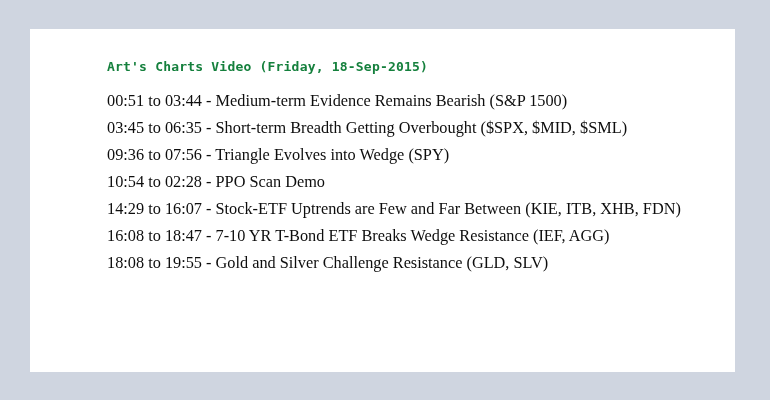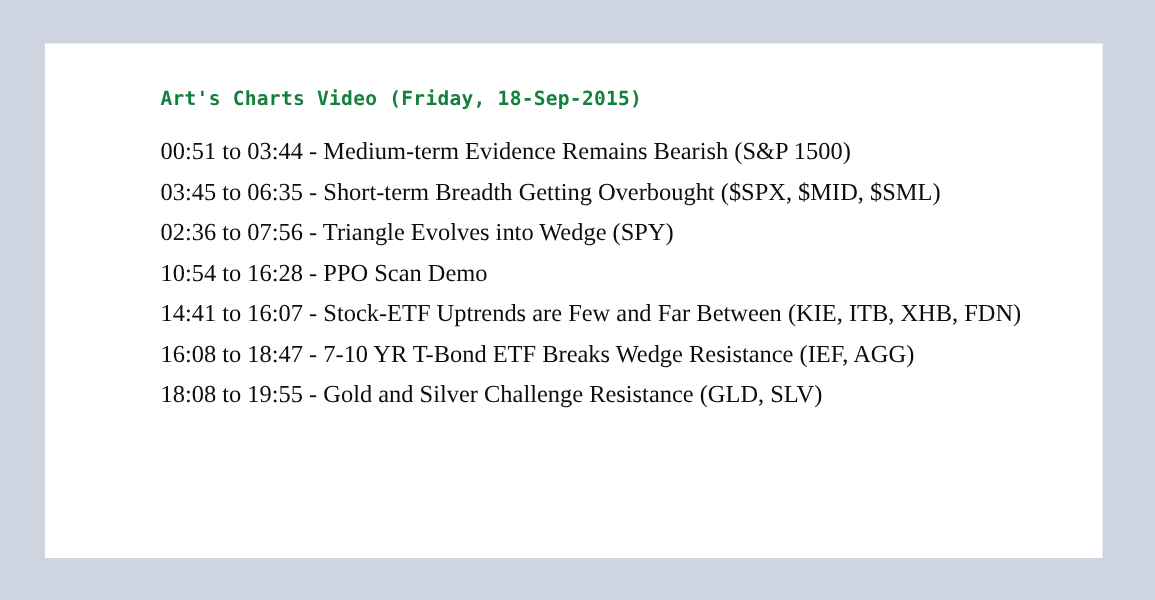--- a/index.html
+++ b/index.html
@@ -56,20 +56,20 @@
 </head>
 <body>
 
 <div class="page-canvas">
 
   <div class="video-title">Art's Charts Video (Friday, 18-Sep-2015)</div>
 
   <ul class="chapter-list">
     <li class="chapter-item">00:51 to 03:44 - Medium-term Evidence Remains Bearish (S&amp;P 1500)</li>
     <li class="chapter-item">03:45 to 06:35 - Short-term Breadth Getting Overbought ($SPX, $MID, $SML)</li>
-    <li class="chapter-item">02:36 to 07:56 - Triangle Evolves into Wedge (SPY)</li>
-    <li class="chapter-item">10:54 to 16:28 - PPO Scan Demo</li>
-    <li class="chapter-item">14:41 to 16:07 - Stock-ETF Uptrends are Few and Far Between (KIE, ITB, XHB, FDN)</li>
+    <li class="chapter-item">09:36 to 07:56 - Triangle Evolves into Wedge (SPY)</li>
+    <li class="chapter-item">10:54 to 02:28 - PPO Scan Demo</li>
+    <li class="chapter-item">14:29 to 16:07 - Stock-ETF Uptrends are Few and Far Between (KIE, ITB, XHB, FDN)</li>
     <li class="chapter-item">16:08 to 18:47 - 7-10 YR T-Bond ETF Breaks Wedge Resistance (IEF, AGG)</li>
     <li class="chapter-item">18:08 to 19:55 - Gold and Silver Challenge Resistance (GLD, SLV)</li>
   </ul>
 
 </div>
 
 </body></html>

